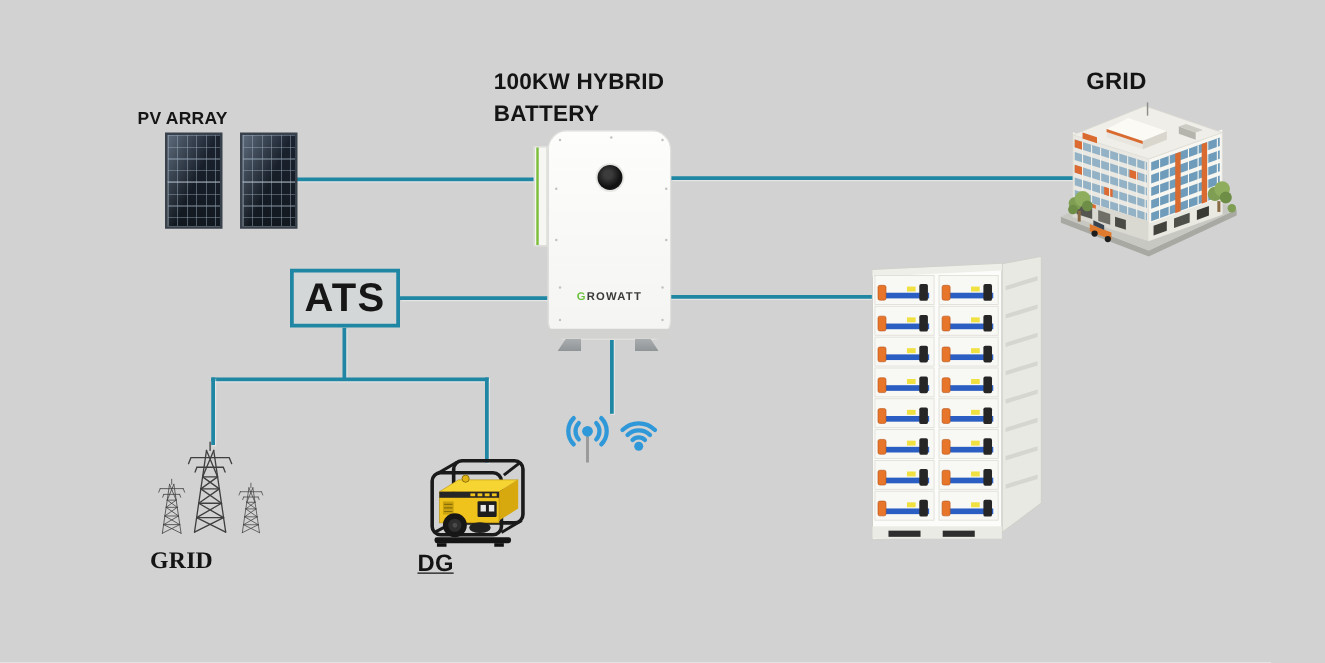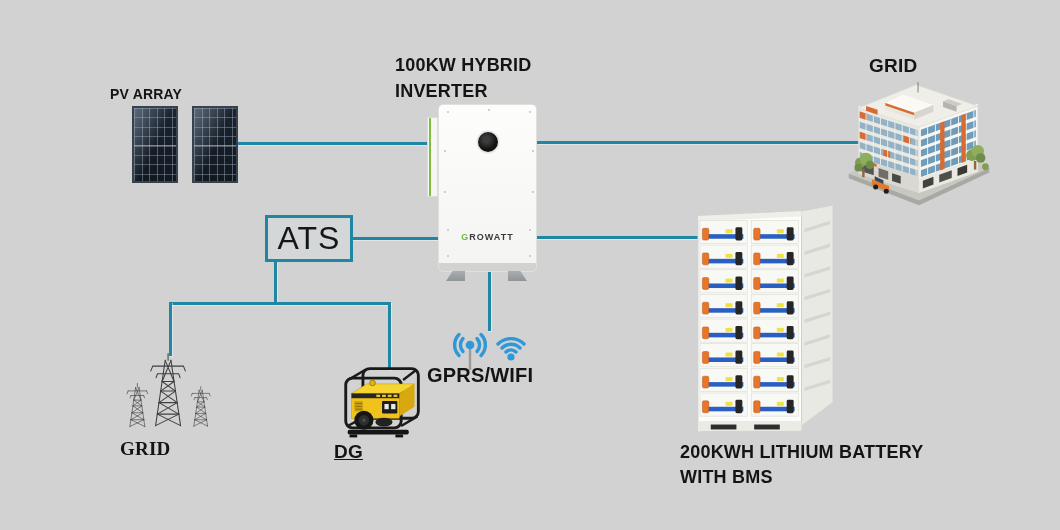--- a/index.html
+++ b/index.html
@@ -12,24 +12,24 @@
   .panel{position:absolute;width:46px;height:77px;box-sizing:border-box;border:2px solid #39424c;
     background:
       linear-gradient(115deg, rgba(175,195,215,.45) 0%, rgba(175,195,215,.15) 35%, transparent 52%),
       repeating-linear-gradient(90deg, rgba(135,150,165,.55) 0 1px, transparent 1px 7.6px),
       repeating-linear-gradient(180deg, rgba(135,150,165,.5) 0 1px, transparent 1px 9.4px),
       linear-gradient(180deg,#1b2330,#12181f);}
   .panel .mid{position:absolute;left:0;top:50%;width:100%;height:1px;background:rgba(205,215,225,.55);}
   
   #ats-box{position:absolute;left:232px;top:215px;width:88px;height:47px;box-sizing:border-box;
     border:3px solid #1f86a4;background:#d4d7d7;display:flex;align-items:center;justify-content:center;
-    font-weight:normal;font-size:32px;letter-spacing:1px;color:#161616;margin-left:33px;}
+    font-weight:bold;font-size:32px;letter-spacing:1px;color:#161616;}
   
   #inverter{position:absolute;left:438px;top:104px;width:99px;height:168px;background:linear-gradient(180deg,#fdfdfc,#f4f4f2);
-    border:1px solid #e0e0dd;border-radius:5px;box-sizing:border-box;}
+    border:1px solid #e0e0dd;border-radius:16px;box-sizing:border-box;}
   #inverter .bottomstrip{position:absolute;left:0;bottom:0;width:100%;height:8px;background:#d2d2d0;
     border-radius:0 0 4px 4px;}
   #inv-display{position:absolute;left:39px;top:27px;width:20px;height:20px;border-radius:50%;
     background:radial-gradient(circle at 42% 38%, #3c3c3c 0 18%, #101010 60%, #2a2a2a 100%);
     box-shadow:0 0 0 1.5px #e6e6e3;}
   #inv-brand{position:absolute;left:0;top:127px;width:100%;text-align:center;font-weight:bold;
     font-size:9px;letter-spacing:1px;color:#3a3a3a;}
   #inv-brand .g{color:#69bf3a;}
   .screw{position:absolute;width:2px;height:2px;border-radius:50%;background:#c2c2bf;}
   .foot{position:absolute;top:271px;width:19px;height:10px;background:linear-gradient(180deg,#a9adb0,#8f9497);}
@@ -58,21 +58,21 @@
   <div class="lbl ctr" style="left:110px;top:74px;width:155px;font-size:14px;margin-top:12px;">PV ARRAY</div>
   <div class="panel" style="left:132px;top:106px;">
       <div class="mid"></div>
     </div>
   <div class="panel" style="left:192px;top:106px;">
       <div class="mid"></div>
     </div>
 
   <div class="lbl ctr" style="left:395px;top:52px;width:185px;font-size:18px;line-height:26px;">
     <div>100KW HYBRID</div>
-    <div>INVERTER</div>
+    <div>BATTERY</div>
   </div>
 
   <div id="siderail">
       <div class="green"></div>
     </div>
   <div id="inverter">
     <div id="inv-display"></div>
     <div id="inv-brand"><span class="g">G</span><span>ROWATT</span></div>
     <div class="bottomstrip"></div>
     <div class="screw" style="left:8px;top:6px;"></div>
@@ -216,21 +216,20 @@
     </g>
     <line x1="25" y1="23" x2="25" y2="44" stroke="#9b9b9b" stroke-width="2.4"></line>
     <circle cx="25" cy="19" r="4.3" fill="#2f98d8"></circle>
     <g stroke="#2f98d8" stroke-width="3.4" fill="none" stroke-linecap="round">
       <path d="M61,26 A7,7 0 0 1 71,26"></path>
       <path d="M57,22 A12.6,12.6 0 0 1 75,22"></path>
       <path d="M53,18 A18.4,18.4 0 0 1 79,18"></path>
     </g>
     <circle cx="66" cy="31" r="3.6" fill="#2f98d8"></circle>
   </svg>
-  <div class="lbl ctr" style="left:427px;top:364px;width:140px;font-size:20px;">GPRS/WIFI</div>
 
   <svg style="left:695px;top:203px;" width="143" height="232" viewBox="0 0 145 235">
     <defs>
       <g id="batrow">
         <rect x="5" y="17.5" width="48" height="23.5" fill="#f8f8f5" stroke="#deddd6" stroke-width="0.7"></rect>
         <rect x="57" y="17.5" width="48" height="23.5" fill="#f8f8f5" stroke="#deddd6" stroke-width="0.7"></rect>
         <rect x="9" y="31.5" width="40" height="4.6" fill="#2a5ec2"></rect>
         <rect x="61" y="31.5" width="40" height="4.6" fill="#2a5ec2"></rect>
         <rect x="7.5" y="25.5" width="6.5" height="12" rx="1.5" fill="#e8762a" stroke="#b5541a" stroke-width="0.5"></rect>
         <rect x="59.5" y="25.5" width="6.5" height="12" rx="1.5" fill="#e8762a" stroke="#b5541a" stroke-width="0.5"></rect>
@@ -256,18 +255,14 @@
       <use href="#batrow" y="50"></use>
       <use href="#batrow" y="75"></use>
     <use href="#batrow" y="100"></use>
       <use href="#batrow" y="125"></use>
       <use href="#batrow" y="150"></use>
       <use href="#batrow" y="175"></use>
     <rect x="3" y="221" width="105" height="10" fill="#ebebe5"></rect>
     <rect x="16" y="224.5" width="26" height="5" fill="#2e2e2e"></rect>
     <rect x="60" y="224.5" width="26" height="5" fill="#2e2e2e"></rect>
   </svg>
-  <div class="lbl" style="left:680px;top:440px;font-size:18px;line-height:25px;">
-    <div>200KWH LITHIUM BATTERY</div>
-    <div>WITH BMS</div>
-  </div>
 
 </div>
 
 </body></html>

